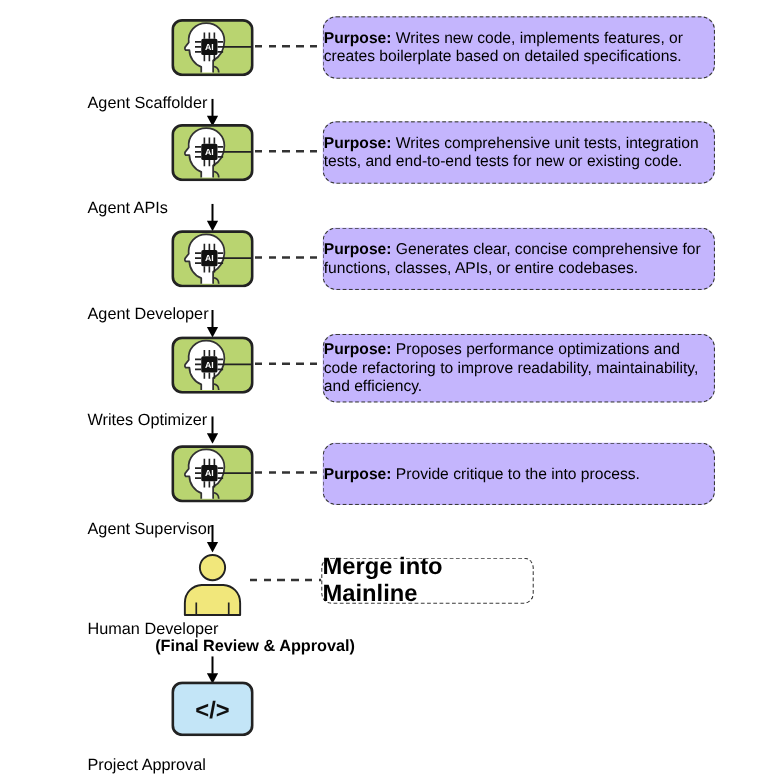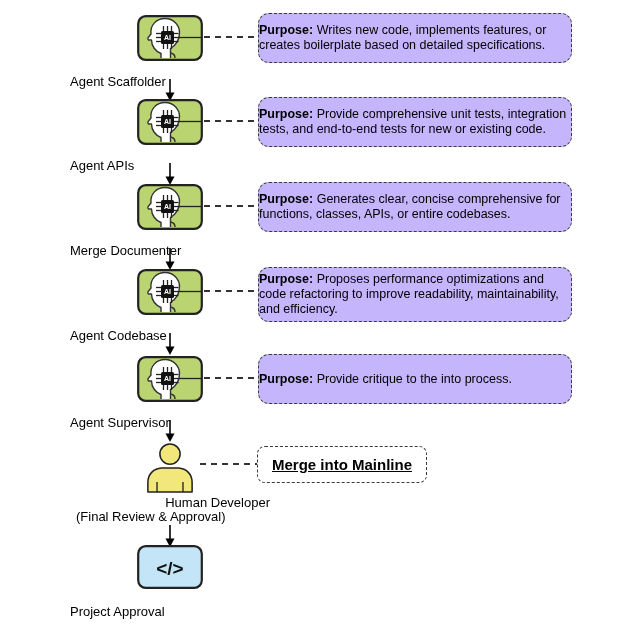--- a/index.html
+++ b/index.html
@@ -24,24 +24,24 @@
     display:flex; align-items:center; padding:4px 0; background:#c4b5fd;
   }
   .purpose-text { margin:0; font-size:12.5px; line-height:1.2; }
   .purpose-text b { font-weight:bold; }
   .arrow { position:absolute; left:164px; top:64px; }
   .human-group .connector { left:200px; top:20px; width:57px; }
   .merge-box {
     position:absolute; left:257px; top:3px; width:170px; height:37px;
     box-sizing:border-box; border:1.6px dashed #3a3a3a; border-radius:8px;
     display:flex; align-items:center; justify-content:center;
-    font-size:15px; font-weight:bold; background:#fff;text-decoration:underline;
-  }
-  .human-label1 { position:absolute; left:70px; top:52px; width:200px; text-align:right; font-size:13px; }
-  .human-label2 { position:absolute; left:76px; top:66px; width:220px; text-align:left; font-size:13px; }
+    font-size:19px; font-weight:bold; background:#fff;
+  }
+  .human-label1 { position:absolute; left:70px; top:52px; width:200px; text-align:left; font-size:13px; }
+  .human-label2 { position:absolute; left:64px; top:66px; width:220px; text-align:right; font-size:13px;font-weight:bold; }
   .human-group .arrow { top:82px; }
   .person-slot { position:absolute; left:141px; top:0; }
   .codebase-slot { position:absolute; left:137px; top:0; }
 </style>
 </head>
 <body>
 
 <div class="canvas">
 
   <div class="row" style="top:15px">
@@ -101,21 +101,21 @@
       <line x1="37" y1="26.5" x2="41.5" y2="26.5"></line>
       <line x1="37" y1="22.5" x2="64" y2="22.5"></line>
     </g>
     <rect x="24" y="16" width="13" height="13" rx="1.5" fill="#111"></rect>
     <text x="30.5" y="25" font-size="7" font-weight="bold" fill="#fff" text-anchor="middle">AI</text>
   </svg>
 </div>
     <div class="node-label">Agent APIs</div>
     <div class="connector"></div>
     <div class="purpose-box">
-      <p class="purpose-text"><b>Purpose:</b><span> Provide comprehensive unit tests, integration tests, and end-to-end tests for new or existing code.</span></p>
+      <p class="purpose-text"><b>Purpose:</b><span> Writes comprehensive unit tests, integration tests, and end-to-end tests for new or existing code.</span></p>
     </div>
     <div class="arrow">
   <svg viewBox="0 0 12 22" width="12" height="22">
     <line x1="6" y1="0" x2="6" y2="14" stroke="#000" stroke-width="1.6"></line>
     <polygon points="1.5,13.5 10.5,13.5 6,22" fill="#000"></polygon>
   </svg>
 </div>
   </div>
 
   <div class="row" style="top:184px">
@@ -135,21 +135,21 @@
       <line x1="19" y1="22.5" x2="24" y2="22.5"></line>
       <line x1="19" y1="26.5" x2="24" y2="26.5"></line>
       <line x1="37" y1="18.5" x2="41.5" y2="18.5"></line>
       <line x1="37" y1="26.5" x2="41.5" y2="26.5"></line>
       <line x1="37" y1="22.5" x2="64" y2="22.5"></line>
     </g>
     <rect x="24" y="16" width="13" height="13" rx="1.5" fill="#111"></rect>
     <text x="30.5" y="25" font-size="7" font-weight="bold" fill="#fff" text-anchor="middle">AI</text>
   </svg>
 </div>
-    <div class="node-label">Merge Documenter</div>
+    <div class="node-label">Agent Developer</div>
     <div class="connector"></div>
     <div class="purpose-box">
       <p class="purpose-text"><b>Purpose:</b><span> Generates clear, concise comprehensive for functions, classes, APIs, or entire codebases.</span></p>
     </div>
     <div class="arrow">
   <svg viewBox="0 0 12 22" width="12" height="22">
     <line x1="6" y1="0" x2="6" y2="14" stroke="#000" stroke-width="1.6"></line>
     <polygon points="1.5,13.5 10.5,13.5 6,22" fill="#000"></polygon>
   </svg>
 </div>
@@ -172,21 +172,21 @@
       <line x1="19" y1="22.5" x2="24" y2="22.5"></line>
       <line x1="19" y1="26.5" x2="24" y2="26.5"></line>
       <line x1="37" y1="18.5" x2="41.5" y2="18.5"></line>
       <line x1="37" y1="26.5" x2="41.5" y2="26.5"></line>
       <line x1="37" y1="22.5" x2="64" y2="22.5"></line>
     </g>
     <rect x="24" y="16" width="13" height="13" rx="1.5" fill="#111"></rect>
     <text x="30.5" y="25" font-size="7" font-weight="bold" fill="#fff" text-anchor="middle">AI</text>
   </svg>
 </div>
-    <div class="node-label">Agent Codebase</div>
+    <div class="node-label">Writes Optimizer</div>
     <div class="connector"></div>
     <div class="purpose-box">
       <p class="purpose-text"><b>Purpose:</b><span> Proposes performance optimizations and code refactoring to improve readability, maintainability, and efficiency.</span></p>
     </div>
     <div class="arrow">
   <svg viewBox="0 0 12 22" width="12" height="22">
     <line x1="6" y1="0" x2="6" y2="14" stroke="#000" stroke-width="1.6"></line>
     <polygon points="1.5,13.5 10.5,13.5 6,22" fill="#000"></polygon>
   </svg>
 </div>

